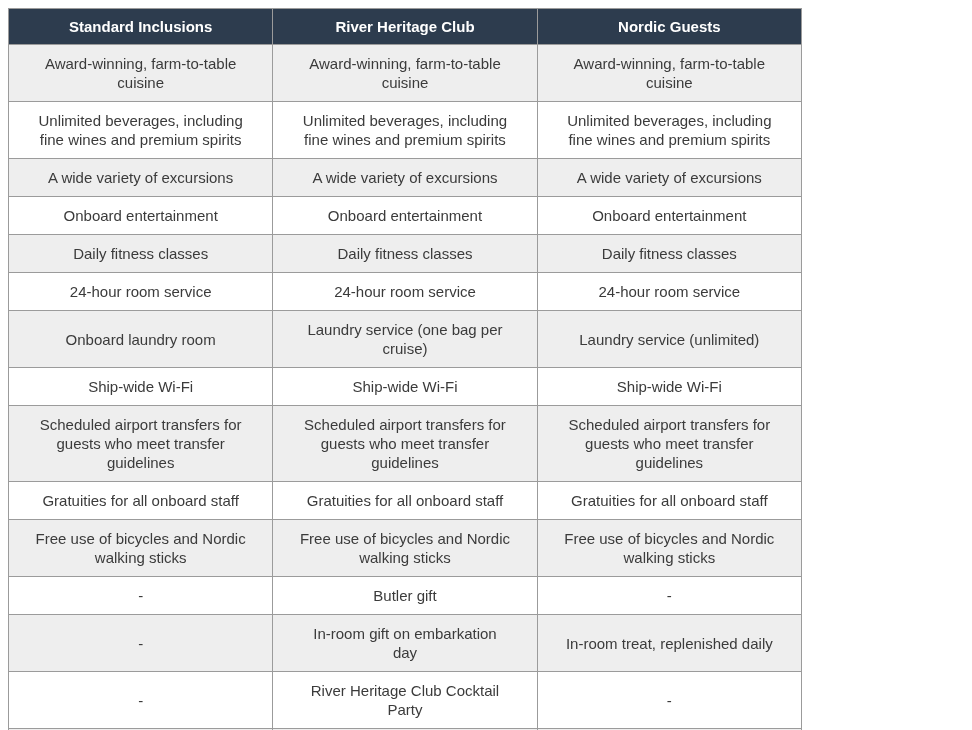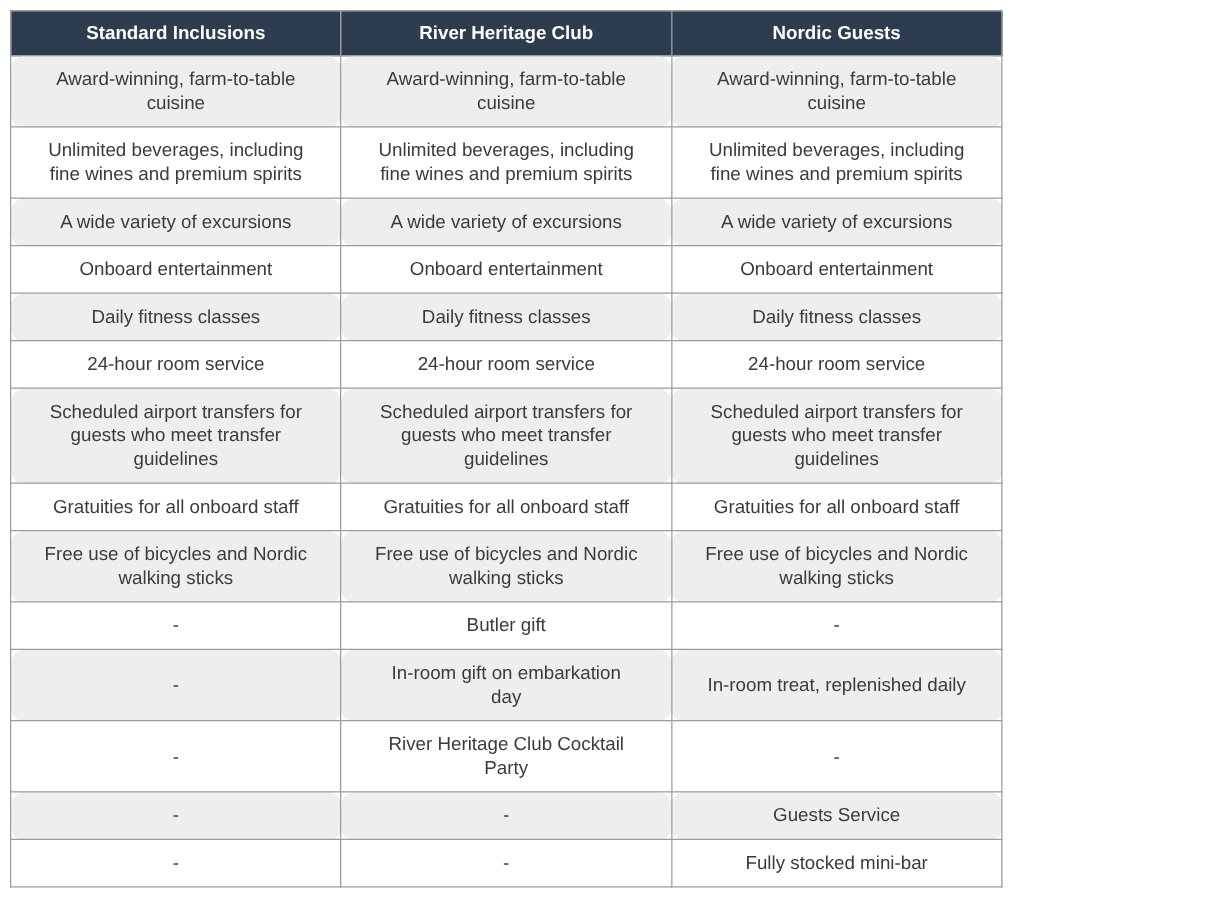--- a/index.html
+++ b/index.html
@@ -34,21 +34,20 @@
     background: var(--row-bg, #ffffff);
     color: var(--text-color, #3b3b3b);
     font-size: 15px;
     line-height: 19px;
     padding: 9px 26px;
     text-align: center;
     border: 1px solid var(--border-color, #9b9b9b);
   }
   table.inclusions tr.alt td {
     background: var(--row-alt-bg, #eeeeee);
-    border-radius: 10px;
   }
 </style>
 </head>
 <body>
 
 <div class="page">
   <table class="inclusions">
     <thead>
       <tr>
           <th>Standard Inclusions</th>
@@ -81,20 +80,30 @@
           <td>Daily fitness classes</td>
           <td>Daily fitness classes</td>
           <td>Daily fitness classes</td>
         </tr>
         <tr>
           <td>24-hour room service</td>
           <td>24-hour room service</td>
           <td>24-hour room service</td>
         </tr>
         <tr class="alt">
+          <td>Onboard laundry room</td>
+          <td>Laundry service (one bag per cruise)</td>
+          <td>Laundry service (unlimited)</td>
+        </tr>
+        <tr>
+          <td>Ship-wide Wi-Fi</td>
+          <td>Ship-wide Wi-Fi</td>
+          <td>Ship-wide Wi-Fi</td>
+        </tr>
+        <tr class="alt">
           <td>Scheduled airport transfers for guests who meet transfer guidelines</td>
           <td>Scheduled airport transfers for guests who meet transfer guidelines</td>
           <td>Scheduled airport transfers for guests who meet transfer guidelines</td>
         </tr>
         <tr>
           <td>Gratuities for all onboard staff</td>
           <td>Gratuities for all onboard staff</td>
           <td>Gratuities for all onboard staff</td>
         </tr>
         <tr class="alt">

